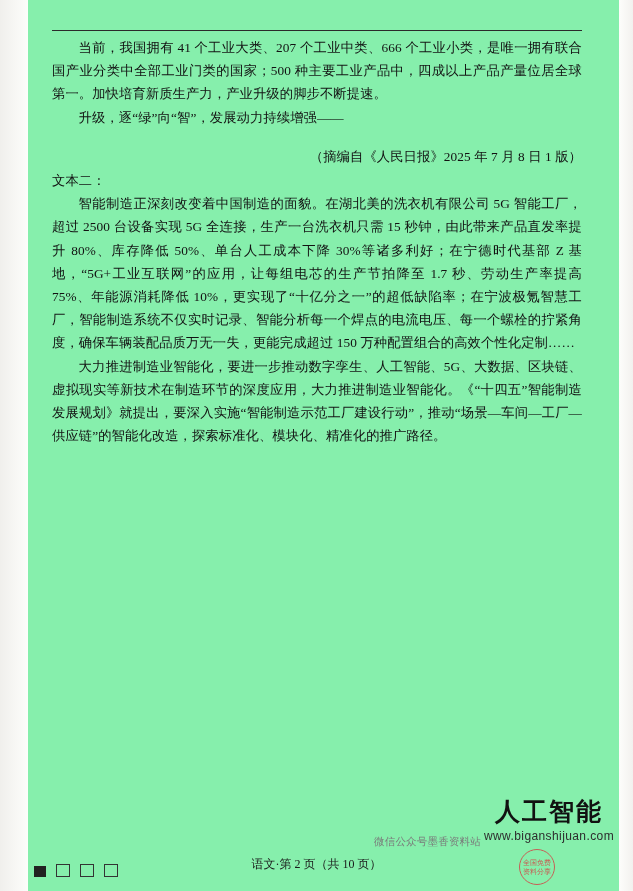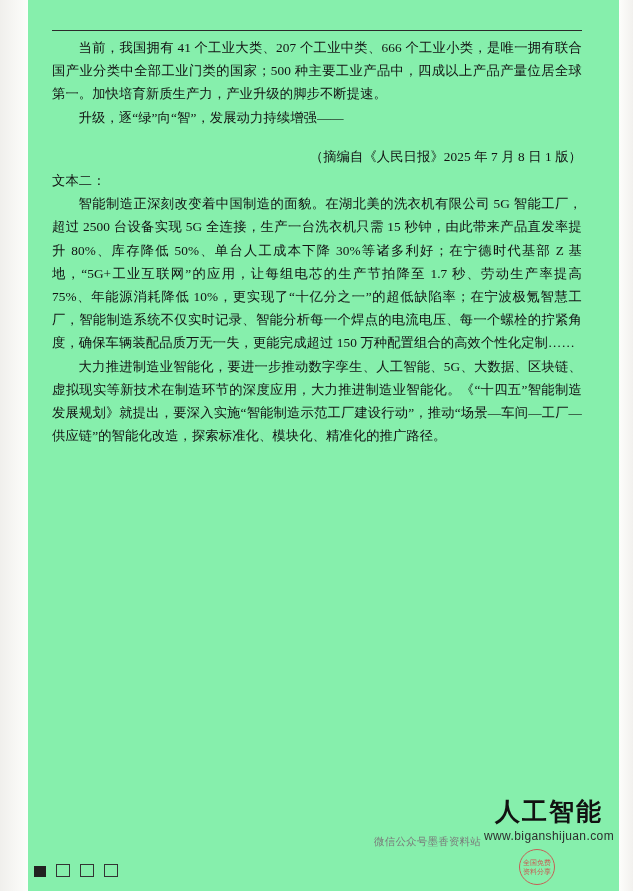--- a/index.html
+++ b/index.html
@@ -175,20 +175,21 @@
 
   <div class="watermark-small">微信公众号墨香资料站</div>
 
   <div class="footer-marks">
     <div class="blk"></div>
     <div class="sq"></div>
     <div class="sq"></div>
     <div class="sq"></div>
   </div>
 
+  <div class="footer">语文·第 2 页（共 10 页）</div>
 
   <div class="brand">
     <div class="brand-title">人工智能</div>
     <div class="brand-url">www.biganshijuan.com</div>
   </div>
 
   <div class="stamp">全国免费
 资料分享</div>
 </div>
 

